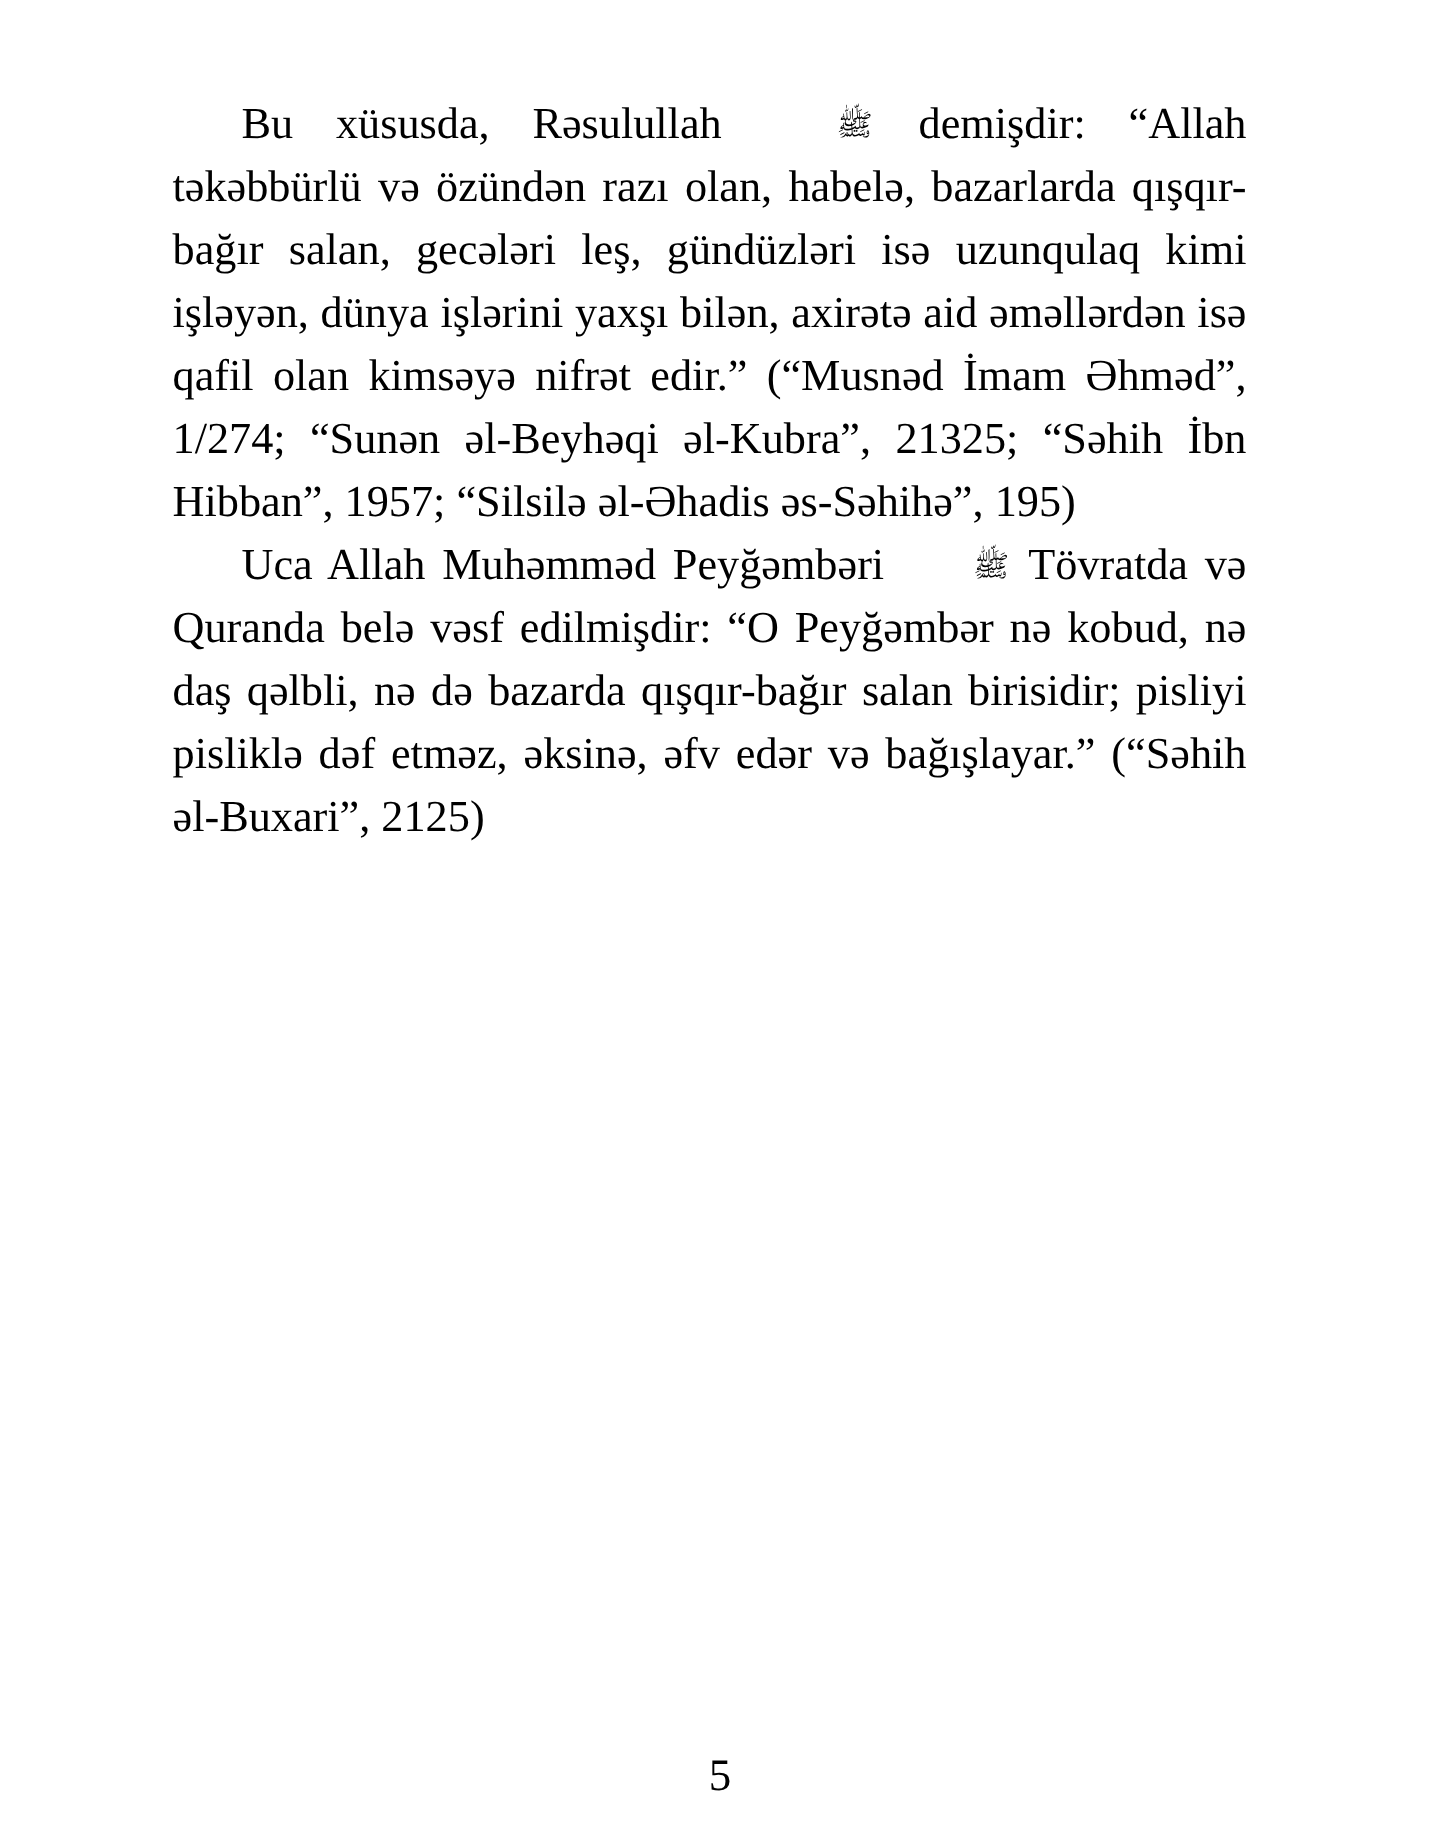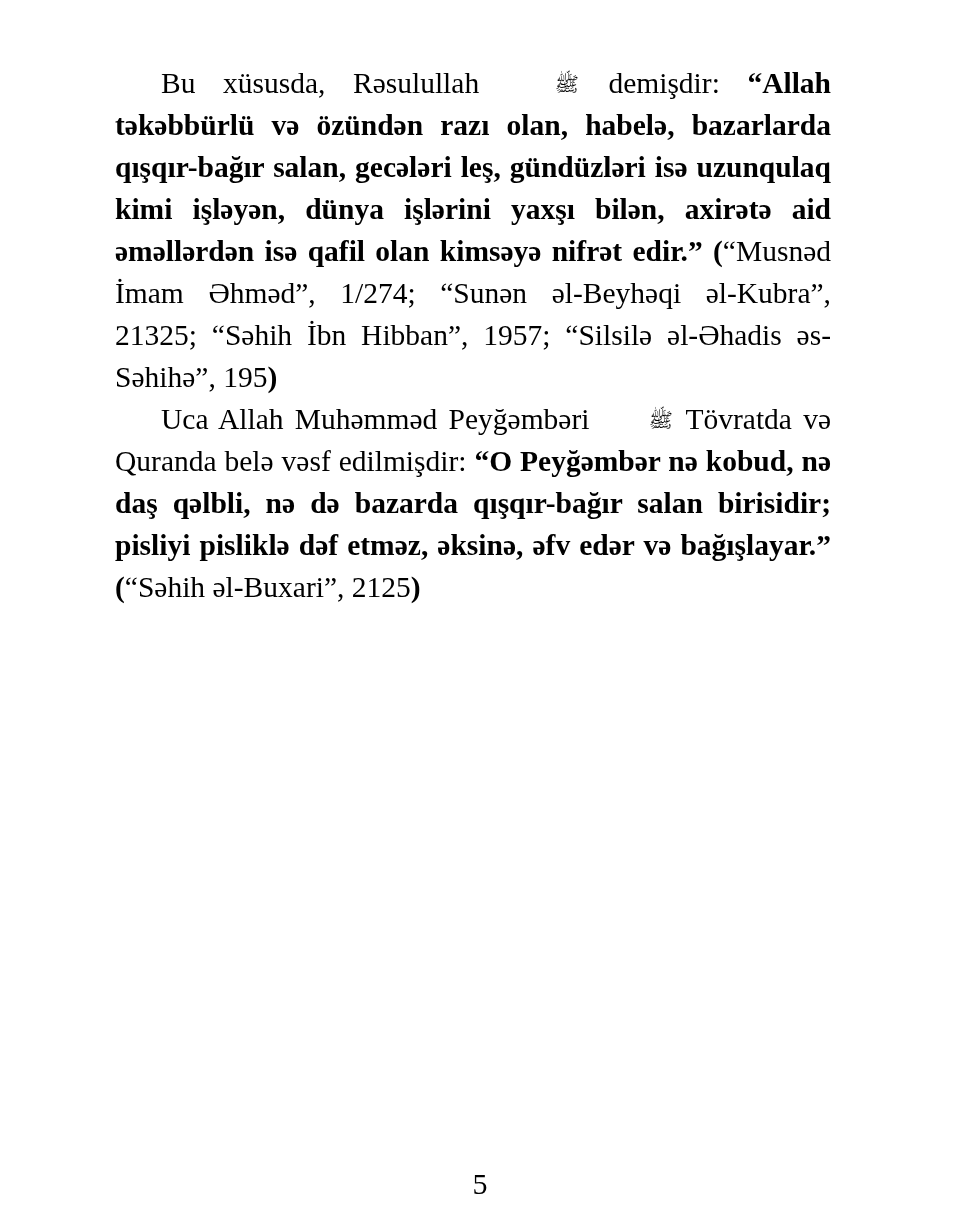--- a/index.html
+++ b/index.html
@@ -22,21 +22,21 @@
       width: 716px;
       font-size: 29.5px;
       line-height: 42px;
       text-align: justify;
       hyphens: manual;
     }
     .para {
       margin: 0;
       text-indent: 46px;
     }
-    .bold { font-weight: bold; }
+    .bold { font-weight: normal; }
     .pbuh {
       display: inline-block;
       font-size: 20px;
       line-height: 1;
       vertical-align: 2px;
       padding: 0 2px;
     }
     .page-number {
       position: absolute;
       left: 0;

